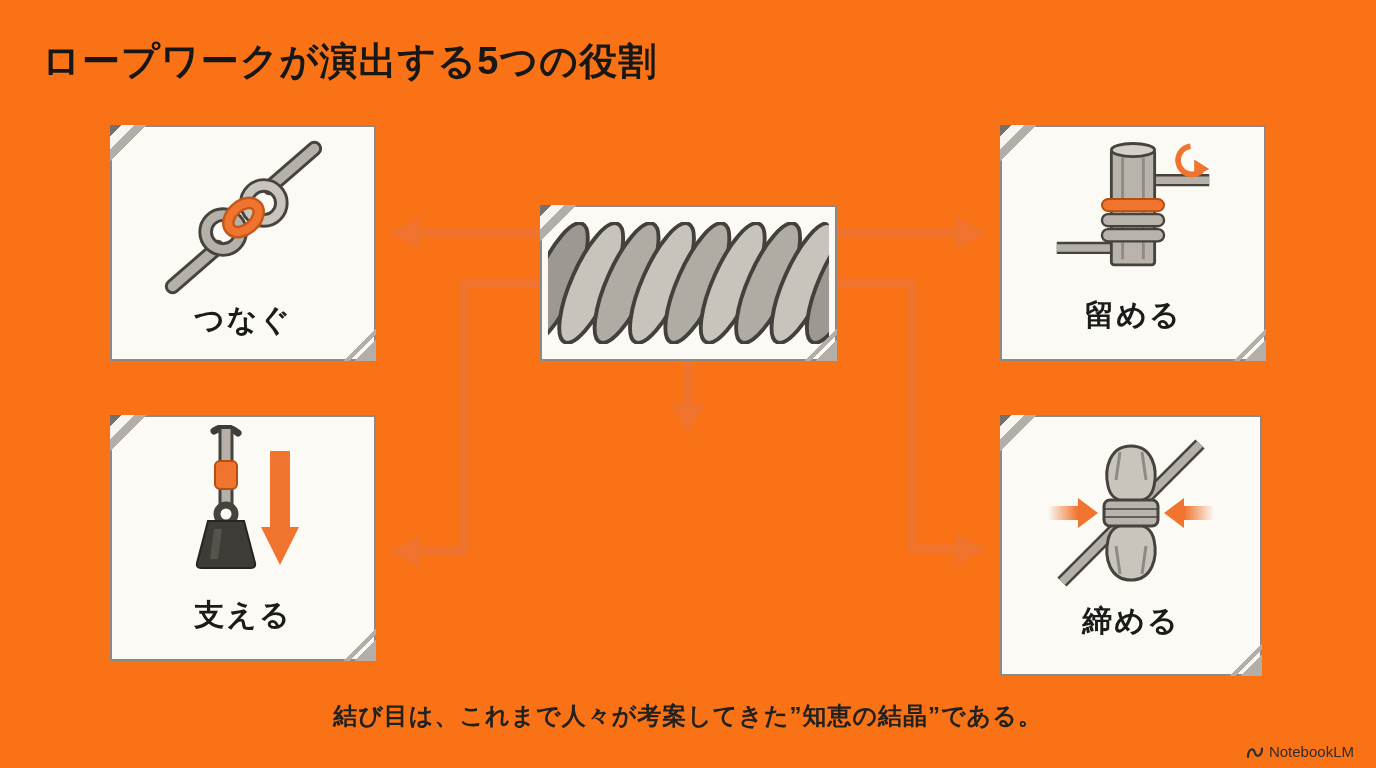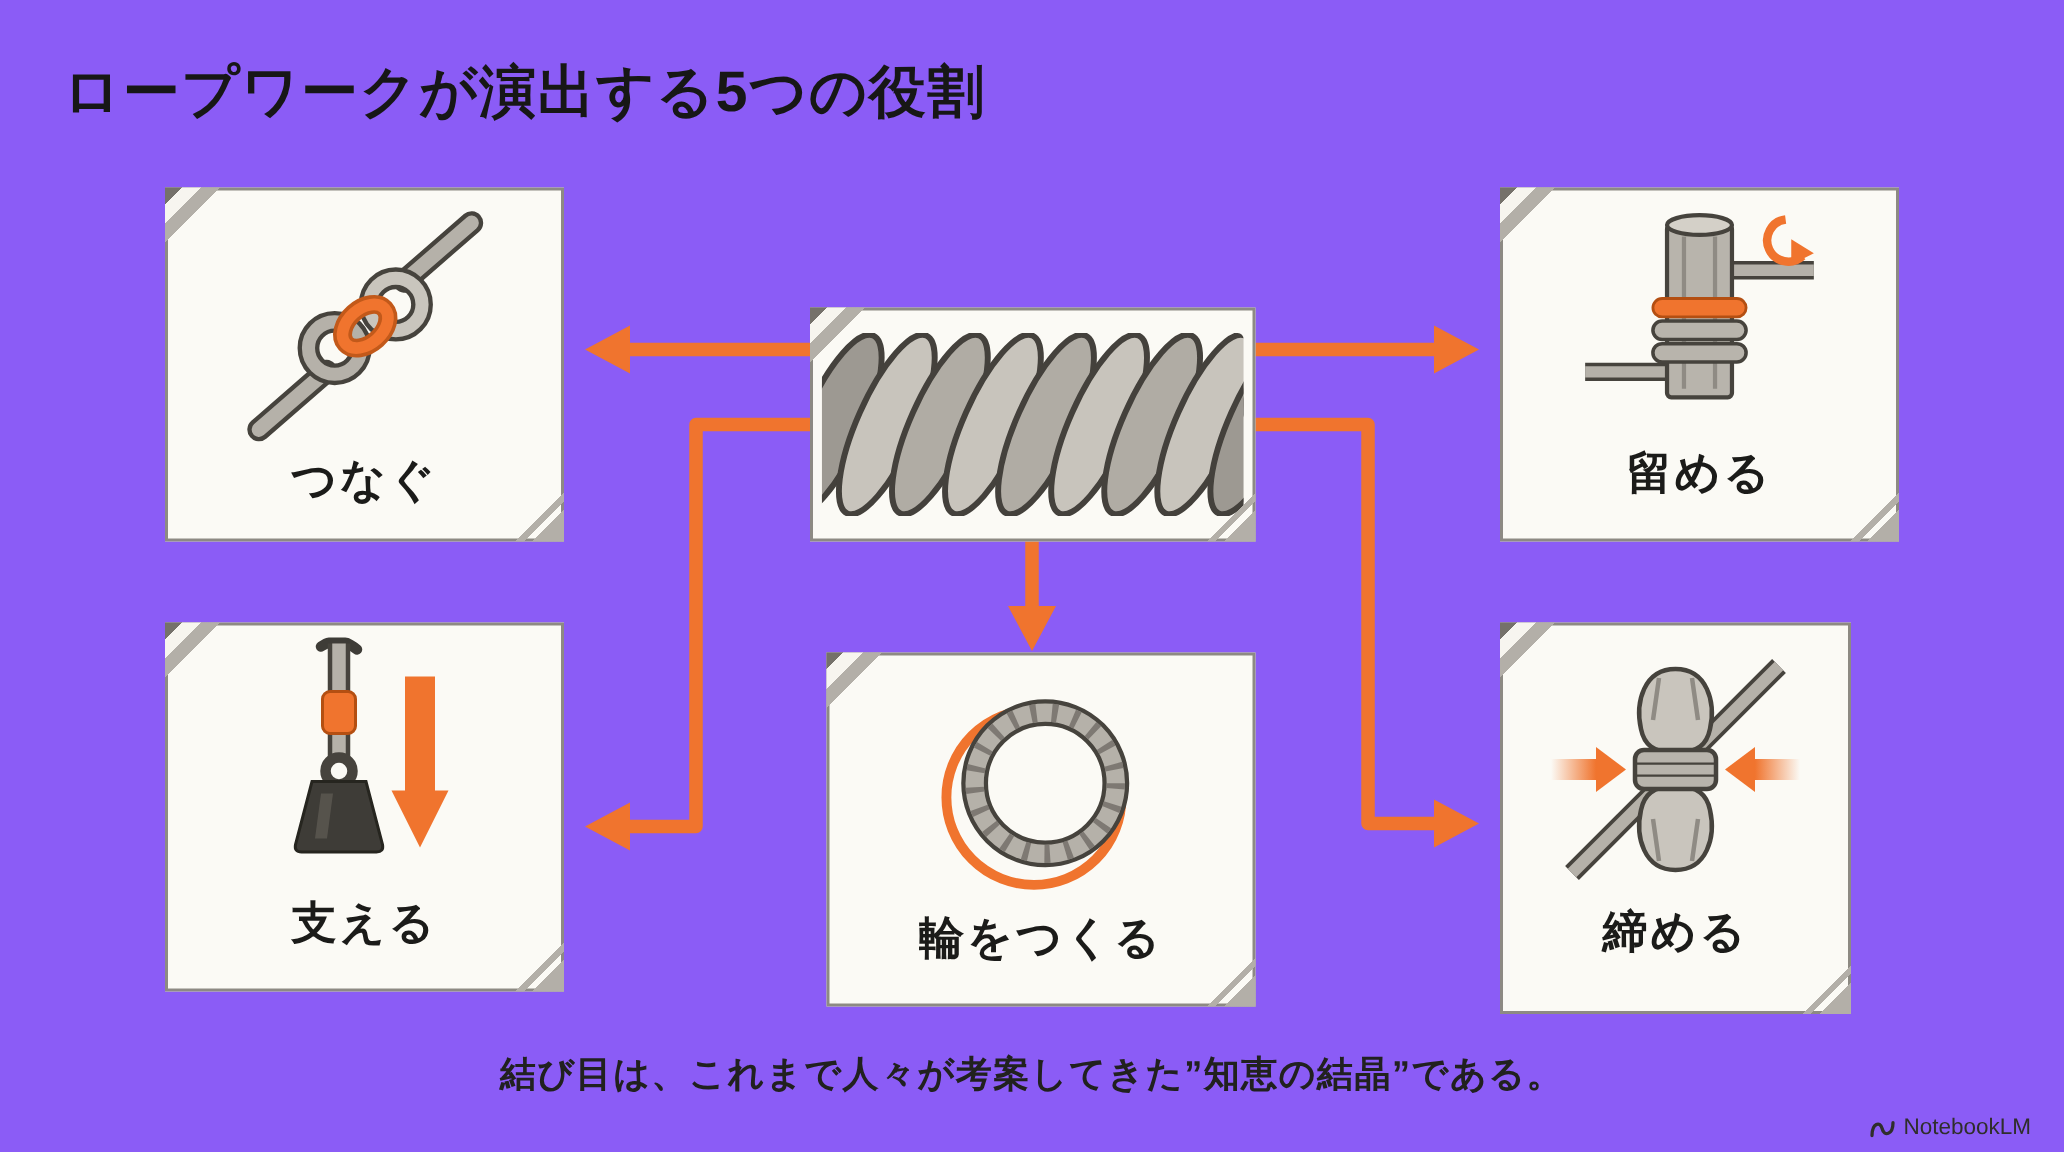--- a/index.html
+++ b/index.html
@@ -1,18 +1,18 @@
 <!DOCTYPE html>
 <html><head>
 <meta charset="utf-8">
 <style>
   *{margin:0;padding:0;box-sizing:border-box}
   html,body{background:#e9e6df}
   body{font-family:"Liberation Sans","DejaVu Sans",sans-serif}
-  .canvas{position:relative;width:1376px;height:768px;background:#8b5cf6;overflow:hidden}
+  .canvas{position:relative;width:1376px;height:768px;background:#f97316;overflow:hidden}
   .title{position:absolute;left:42px;top:36px;font-size:38px;font-weight:800;color:#171716;letter-spacing:1px}
   .arrows{position:absolute;left:0;top:0;z-index:1}
   .card{position:absolute;background:#fbfaf5;border:2px solid #8d8a83;z-index:2;display:flex;flex-direction:column;align-items:center}
   .card-icon{flex:1;display:flex;align-items:center;justify-content:center;width:100%;padding-top:8px}
   .card-label{font-size:30px;font-weight:800;color:#1b1b19;padding-bottom:32px;letter-spacing:2px}
   .card-photo .card-icon{padding:4px}
   .corner{position:absolute;width:42px;height:42px;pointer-events:none;z-index:3}
   .corner-tl{top:-2px;left:-2px;background:linear-gradient(135deg,#75716a 0 8px,#f7f5ef 8px 17px,#b3afa8 17px 26px,rgba(0,0,0,0) 26px)}
   .corner-br{bottom:-2px;right:-2px;background:linear-gradient(315deg,#b3afa8 0 15px,rgba(0,0,0,0) 15px 19px,#b3afa8 19px 23px,rgba(0,0,0,0) 23px)}
   .caption{position:absolute;left:0;right:0;top:700px;text-align:center;font-size:24px;font-weight:700;color:#21211f;letter-spacing:1px}
@@ -122,35 +122,22 @@
         <circle cx="68" cy="89" r="9" fill="none" stroke="#46433d" stroke-width="7"></circle>
         <path d="M50 96 L86 96 L97 138 Q98 143 93 143 L43 143 Q38 143 39 138 Z" fill="#3e3c37" stroke="#26251f" stroke-width="2"></path>
         <path d="M56 104 L64 104 L60 134 L52 134 Z" fill="#5a5750" opacity="0.85"></path>
         <rect x="112" y="26" width="20" height="78" fill="#f0742e"></rect>
         <polygon points="103,102 141,102 122,140" fill="#f0742e"></polygon>
       </svg>
     </div>
     <div class="card-label">支える</div>
   </div>
 
-  <div class="card" style="left:551px;top:435px;width:286px;height:236px">
-    <div class="corner corner-tl"></div>
-    <div class="corner corner-br"></div>
-    <div class="card-icon">
-      <svg width="160" height="160" viewBox="0 0 170 170">
-        <circle cx="80" cy="92" r="62" fill="none" stroke="#f0742e" stroke-width="7"></circle>
-        <circle cx="88" cy="82" r="50" fill="none" stroke="#46433d" stroke-width="19"></circle>
-        <circle cx="88" cy="82" r="50" fill="none" stroke="#b5b1a9" stroke-width="13"></circle>
-        <circle cx="88" cy="82" r="50" fill="none" stroke="#74706a" stroke-width="13" stroke-dasharray="4 11" opacity="0.85"></circle>
-      </svg>
-    </div>
-    <div class="card-label">輪をつくる</div>
-  </div>
 
-  <div class="card" style="left:1000px;top:415px;width:234px;height:261px">
+  <div class="card" style="left:1000px;top:415px;width:262px;height:261px">
     <div class="corner corner-tl"></div>
     <div class="corner corner-br"></div>
     <div class="card-icon">
       <svg width="170" height="170" viewBox="0 0 170 170">
         <defs>
           <linearGradient id="fadeL" x1="0" y1="0" x2="1" y2="0">
             <stop offset="0" stop-color="#f0742e" stop-opacity="0"></stop>
               <stop offset="1" stop-color="#f0742e"></stop>
           </linearGradient>
           <linearGradient id="fadeR" x1="1" y1="0" x2="0" y2="0">

